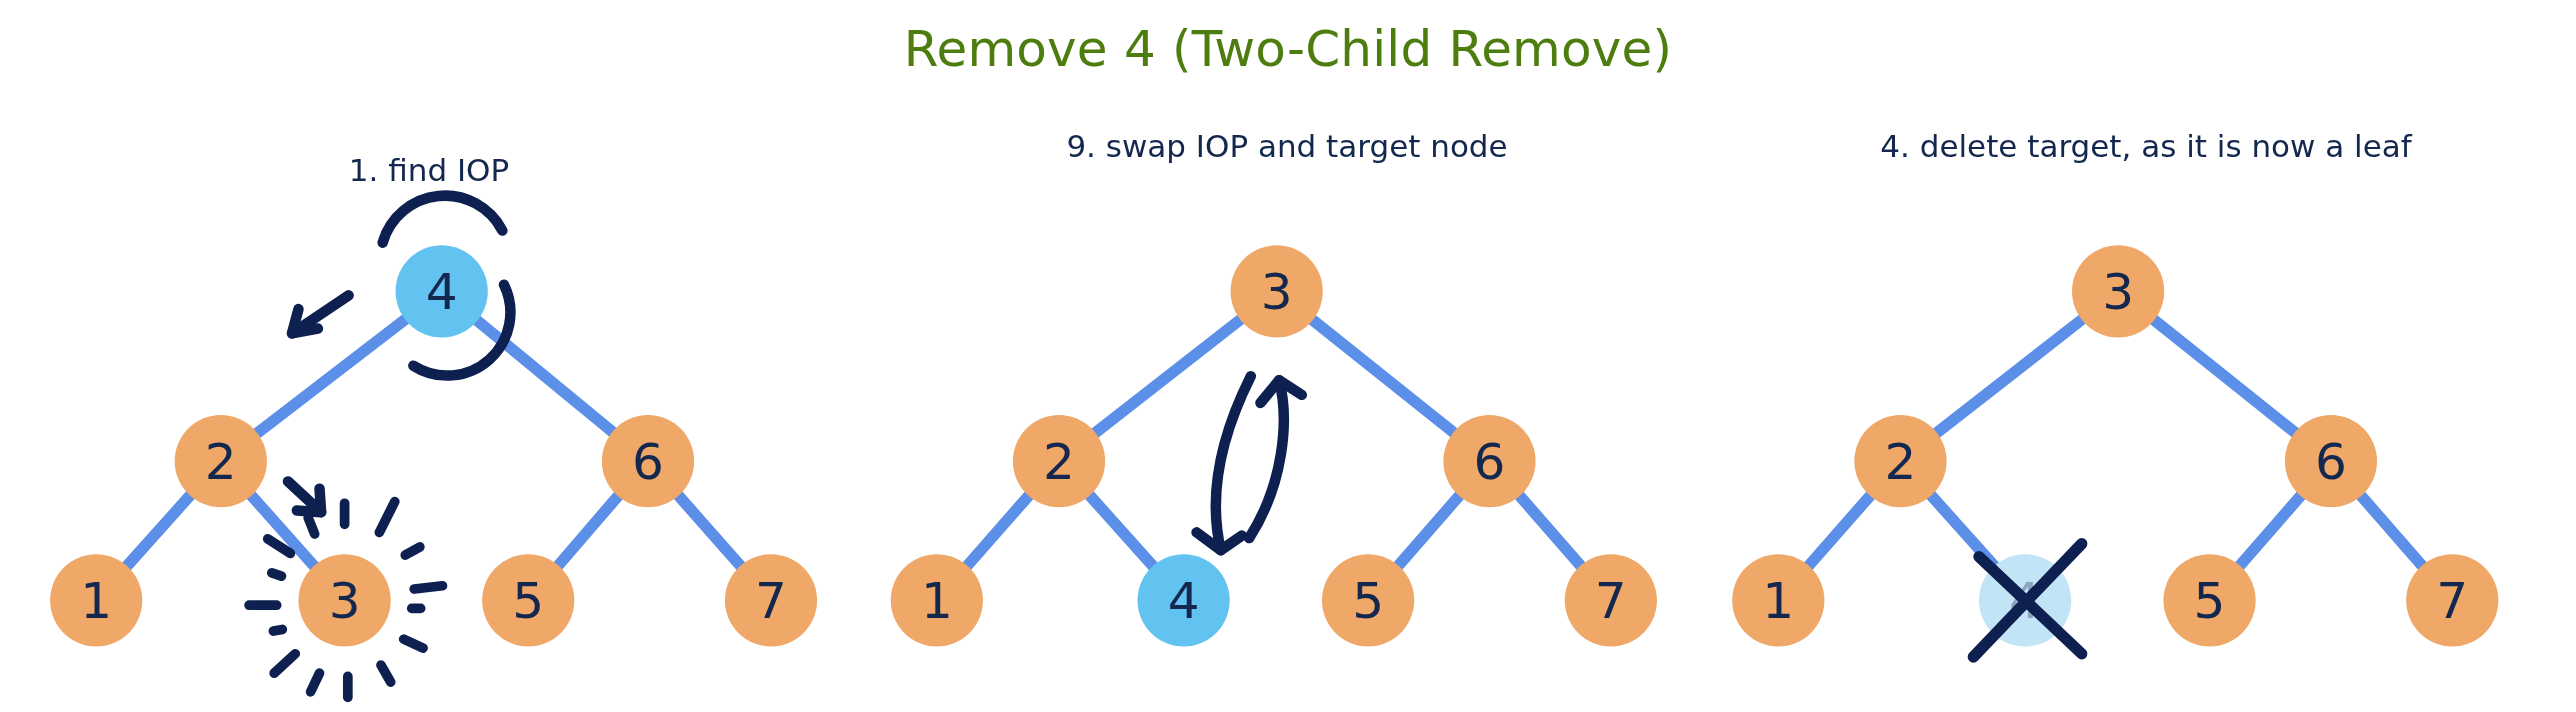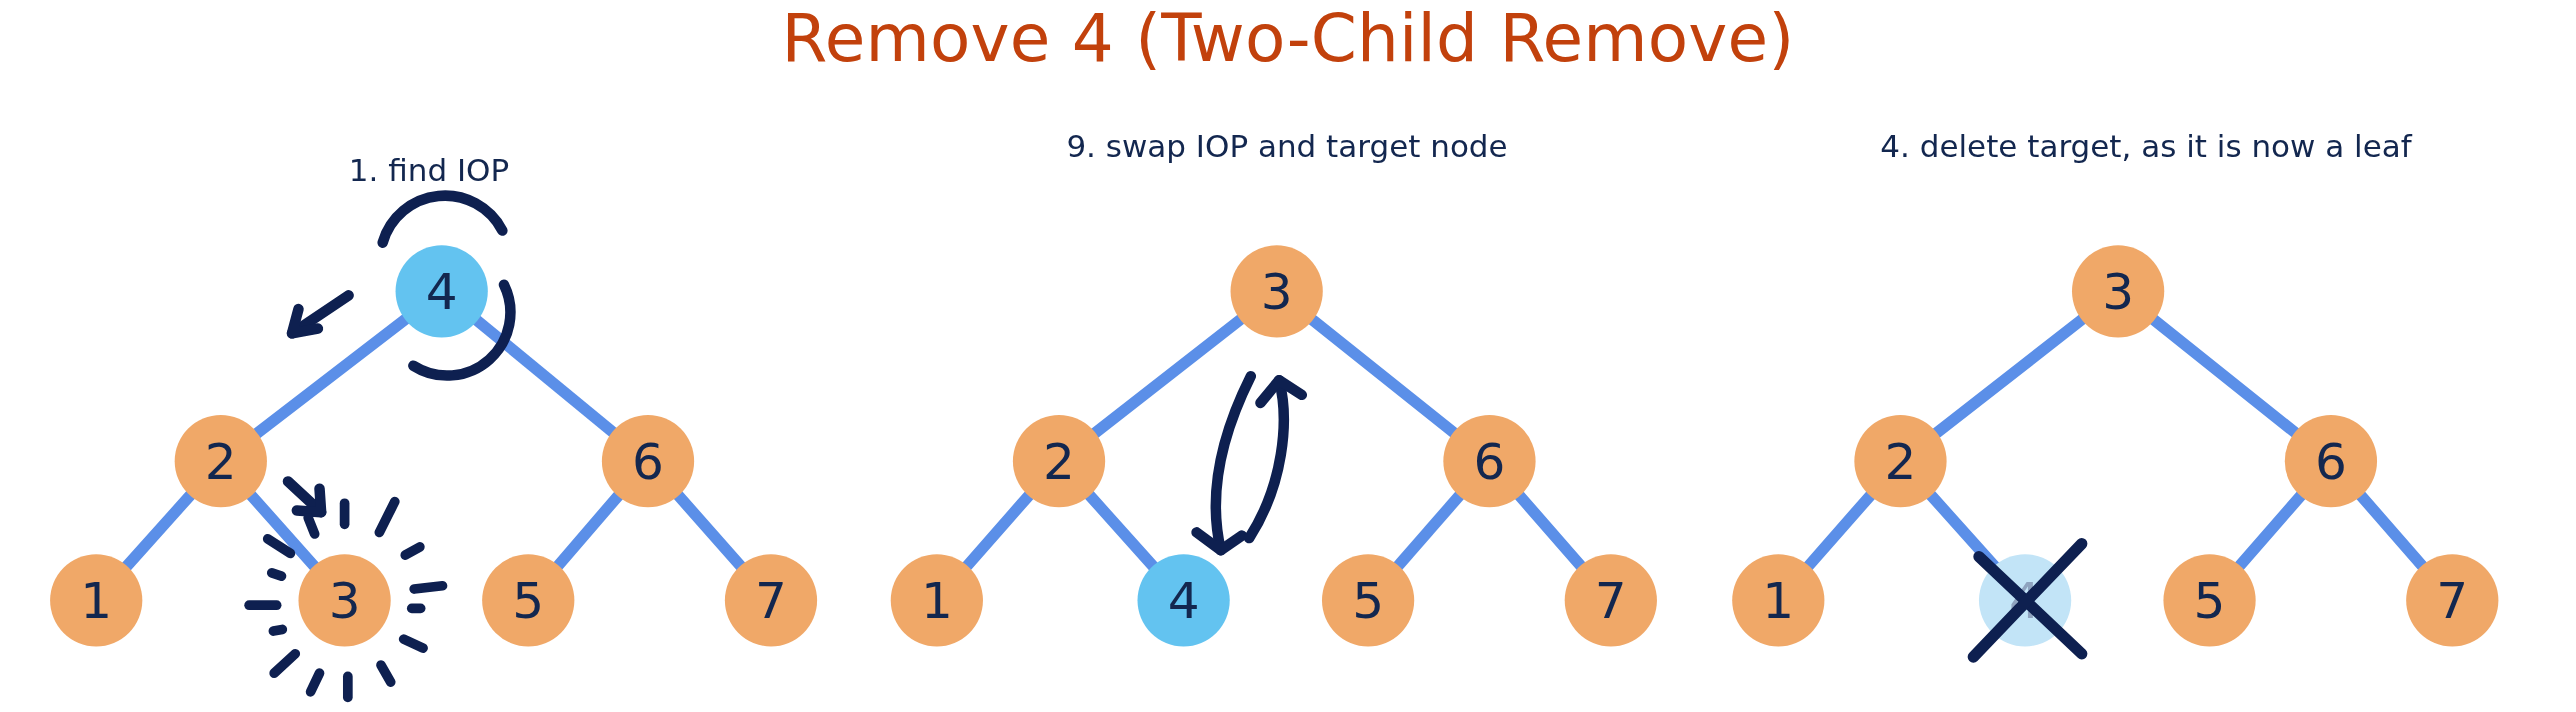--- a/index.html
+++ b/index.html
@@ -9,26 +9,26 @@
   }
   body {
     width: 2576px;
     height: 712px;
     font-family: "DejaVu Sans", sans-serif;
     overflow: hidden;
     position: relative;
   }
   #page-title {
     position: absolute;
-    top: 0;
+    top: 20px;
     left: 0;
     width: 2576px;
     text-align: center;
-    font-size: 66px;
-    color: #c2410c;
+    font-size: 50px;
+    color: #4d7c0f;
     font-family: "DejaVu Sans", sans-serif;
     letter-spacing: 0.2px;
     white-space: nowrap;
   }
   .panel {
     position: absolute;
     top: 0;
     height: 712px;
   }
   .panel-caption {

